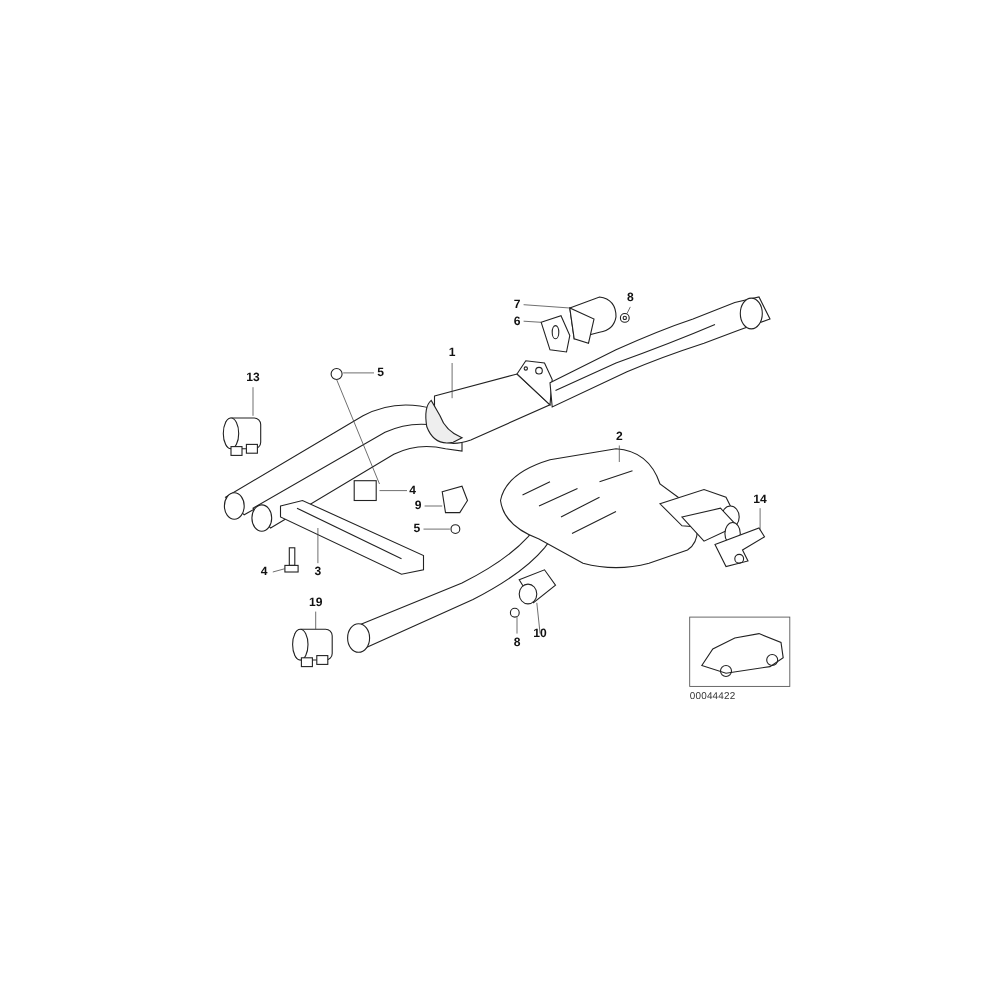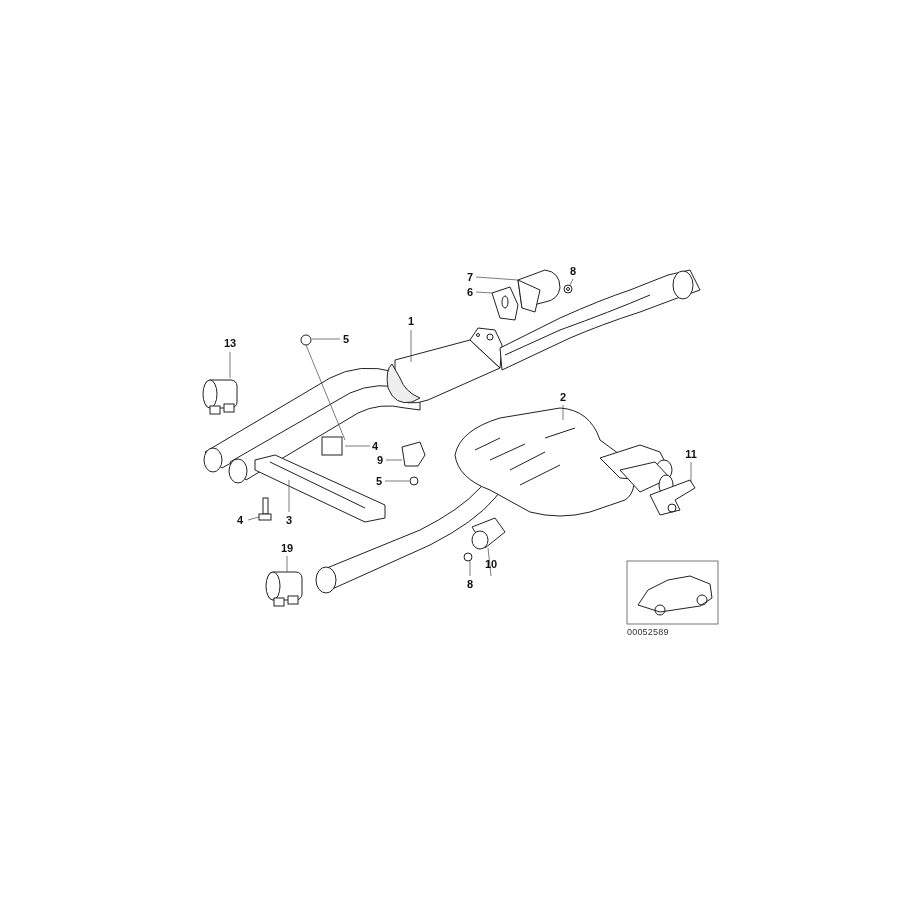--- a/index.html
+++ b/index.html
@@ -132,19 +132,19 @@
 <div class="lbl" style="left:563px;top:397px">2</div>
 <div class="lbl" style="left:289px;top:520px">3</div>
 <div class="lbl" style="left:375px;top:446px">4</div>
 <div class="lbl" style="left:346px;top:339px">5</div>
 <div class="lbl" style="left:379px;top:481px">5</div>
 <div class="lbl" style="left:470px;top:292px">6</div>
 <div class="lbl" style="left:470px;top:277px">7</div>
 <div class="lbl" style="left:573px;top:271px">8</div>
 <div class="lbl" style="left:470px;top:584px">8</div>
 <div class="lbl" style="left:380px;top:460px">9</div>
-<div class="lbl" style="left:491px;top:564px">10</div>
+<div class="lbl" style="left:491px;top:576px">10</div>
 <div class="lbl" style="left:240px;top:520px">4</div>
-<div class="lbl" style="left:691px;top:454px">11</div>
+<div class="lbl" style="left:691px;top:454px">14</div>
 <div class="lbl" style="left:230px;top:343px">13</div>
 <div class="lbl" style="left:287px;top:548px">19</div>
 
-<div class="code">00052589</div>
+<div class="code">00044422</div>
 
 </body></html>

